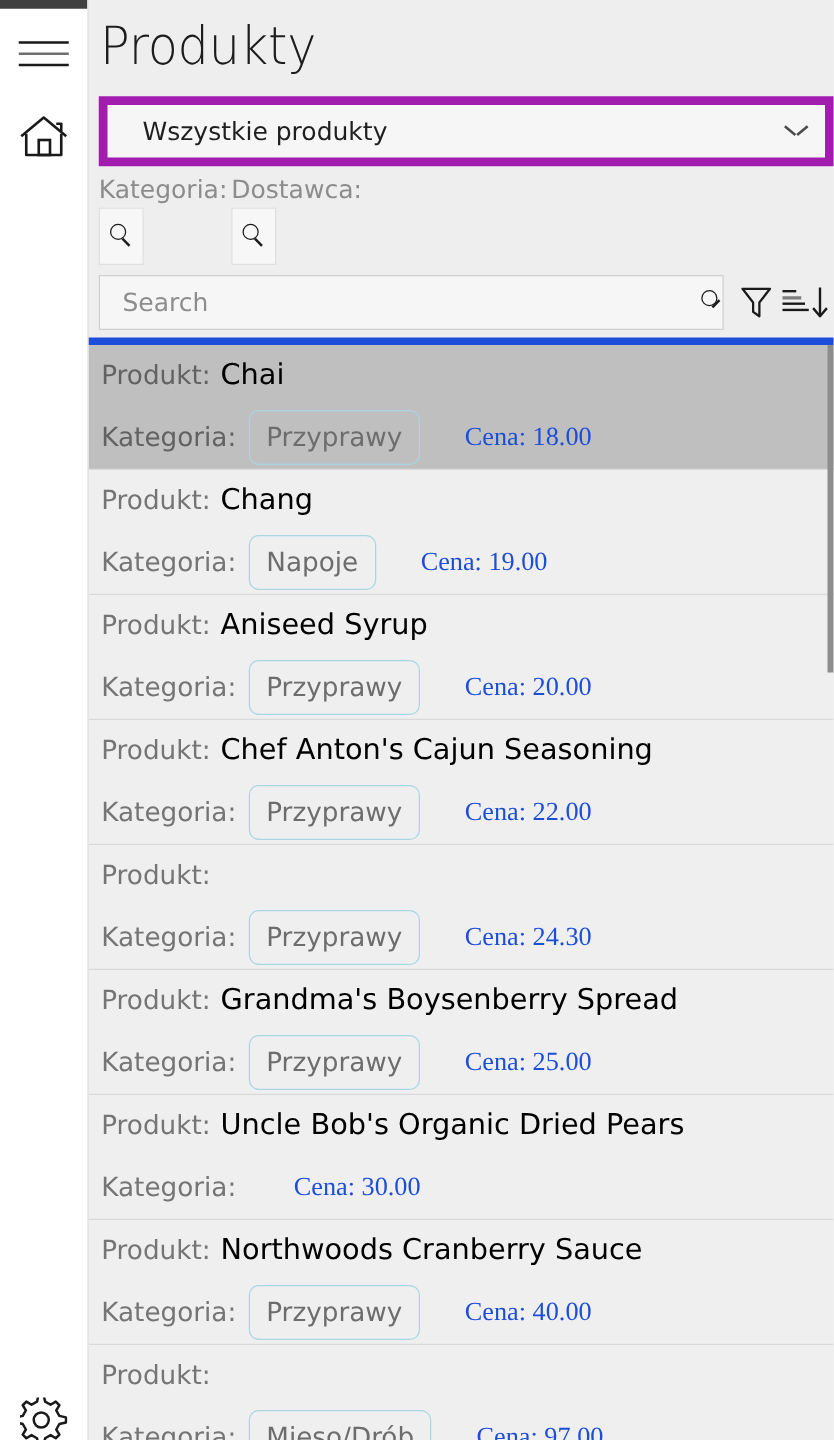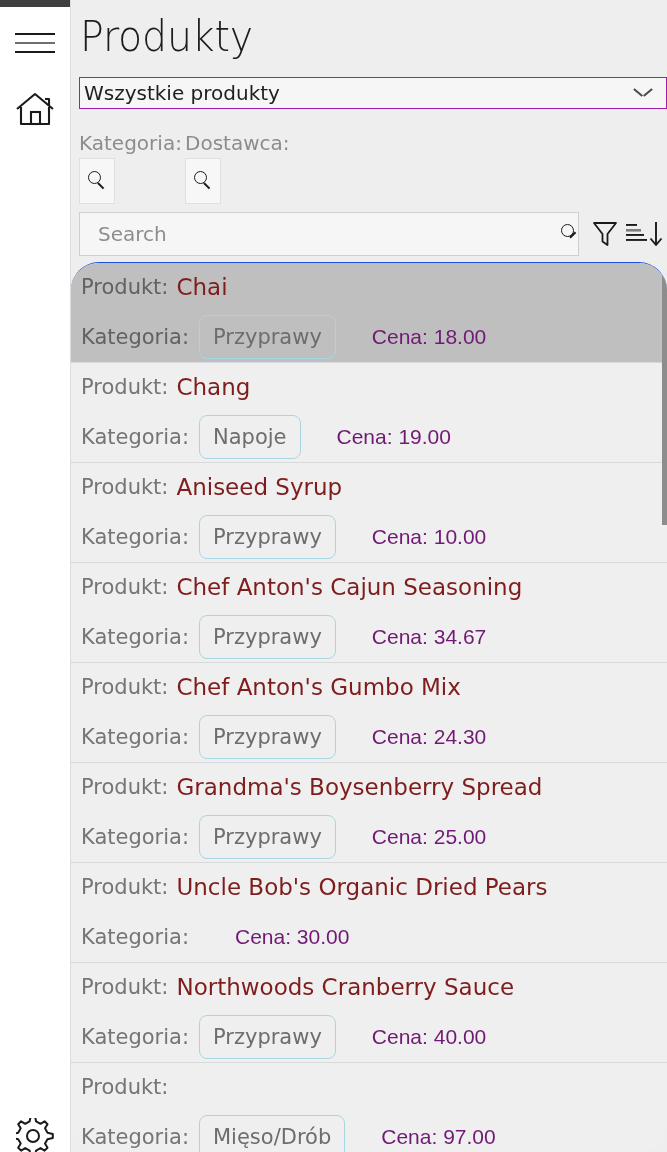--- a/index.html
+++ b/index.html
@@ -77,26 +77,26 @@
   }
 
   
   .combo-wrap {
     flex: 0 0 54px;
     padding: 3px 0px 3px 4px;
     background: #eeeeee;
   }
   .combo {
     position: relative;
-    height: 32px;
+    height: 56px;
     margin-left: 4px;
     background: #f6f6f6;
-    border: 1px solid #a21caf;
+    border: 7px solid #a21caf;
     display: flex; align-items: center;
-    padding: 0 14px 0 4px;
+    padding: 0 14px 0 28px;
   }
   .combo-value {
     font-size: 20px; color: #1f1f1f;
     font-family: "DejaVu Sans", sans-serif;
     font-weight: 400;
     flex: 1;
   }
   .chevron {
     width: 18px; height: 10px; position: relative; flex: 0 0 18px;
   }
@@ -185,22 +185,21 @@
 
   .funnel { width: 26px; height: 28px; display: block; }
   .sorticon { width: 40px; height: 28px; display: block; }
 
   
   .list-wrap {
     position: relative;
     flex: 1 1 auto;
     overflow: hidden;
     background: #efefef;
-    border-top: 1px solid #1d4ed8;
-    border-radius: 28px;
+    border-top: 6px solid #1d4ed8;
   }
   .list {
     position: absolute; top: 0; left: 0; right: 0;
   }
   .row {
     position: relative;
     height: 100px;
     background: #efefef;
     border-bottom: 1px solid #d9d9d9;
     padding: 0 0 0 10px;
@@ -212,41 +211,41 @@
   .row-line2 {
     height: 51px; display: flex; align-items: center;
   }
   .lbl {
     font-size: 21px; color: #757575;
     font-family: "DejaVu Sans", sans-serif;
     font-weight: 400;
   }
   .row.selected .lbl { color: #626262; }
   .prodname {
-    font-size: 23px; color: #7f1d1d;
+    font-size: 23px; color: #000000;
     font-family: "DejaVu Sans", sans-serif;
     margin-left: 8px;
   }
   .kat-lbl { width: 118px; flex: 0 0 118px; }
   .chip {
     height: 44px;
     min-width: 62px;
     border: 1px solid #a9d6e2;
     border-radius: 8px;
     background: transparent;
     display: flex; align-items: center; justify-content: center;
     padding: 0 13px;
     font-size: 21px;
     color: #6d6d6d;
     font-family: "DejaVu Sans", sans-serif;
     white-space: nowrap;
   }
   .price {
-    font-size: 21px; color: #701a75;
-    font-family: Liberation Sans, sans-serif;
+    font-size: 21px; color: #1d4ed8;
+    font-family: Liberation Serif, serif;
     margin-left: 36px;
     white-space: nowrap;
   }
 
   
   .scrollbar {
     position: absolute; top: 0; right: 0;
     width: 5px; height: 100%;
     background: transparent;
   }
@@ -384,38 +383,37 @@
             </div>
           </div>
           <div class="row">
             <div class="row-line1">
               <span class="lbl">Produkt:</span>
               <span class="prodname">Aniseed Syrup</span>
             </div>
             <div class="row-line2">
               <span class="lbl kat-lbl">Kategoria:</span>
               <span class="chip">Przyprawy</span>
-              <span class="price">Cena: 10.00</span>
+              <span class="price">Cena: 20.00</span>
             </div>
           </div>
           <div class="row">
             <div class="row-line1">
               <span class="lbl">Produkt:</span>
               <span class="prodname">Chef Anton's Cajun Seasoning</span>
             </div>
             <div class="row-line2">
               <span class="lbl kat-lbl">Kategoria:</span>
               <span class="chip">Przyprawy</span>
-              <span class="price">Cena: 34.67</span>
-            </div>
-          </div>
-          <div class="row">
-            <div class="row-line1">
-              <span class="lbl">Produkt:</span>
-              <span class="prodname">Chef Anton's Gumbo Mix</span>
+              <span class="price">Cena: 22.00</span>
+            </div>
+          </div>
+          <div class="row">
+            <div class="row-line1">
+              <span class="lbl">Produkt:</span>
             </div>
             <div class="row-line2">
               <span class="lbl kat-lbl">Kategoria:</span>
               <span class="chip">Przyprawy</span>
               <span class="price">Cena: 24.30</span>
             </div>
           </div>
           <div class="row">
             <div class="row-line1">
               <span class="lbl">Produkt:</span>

